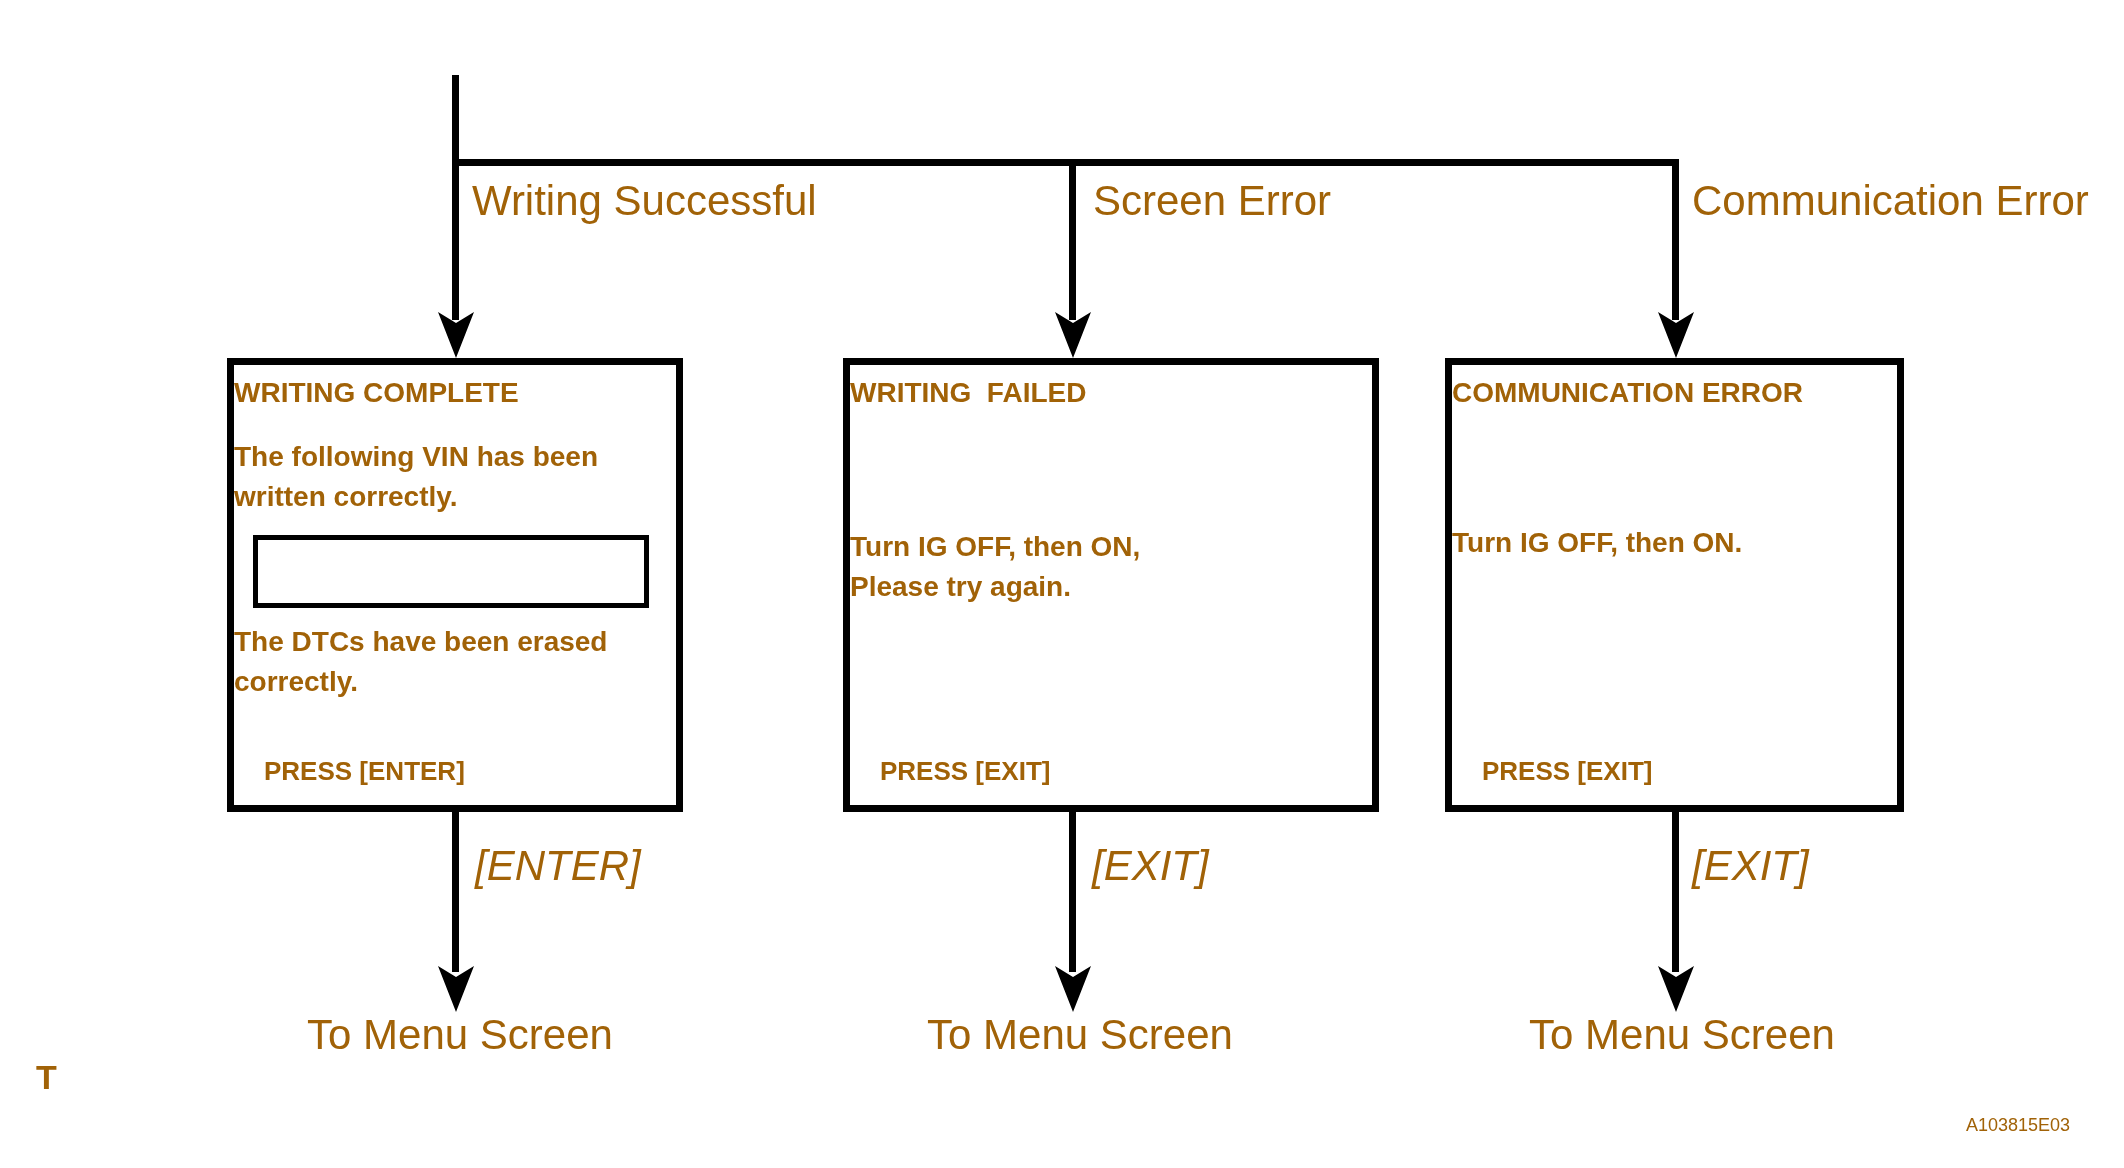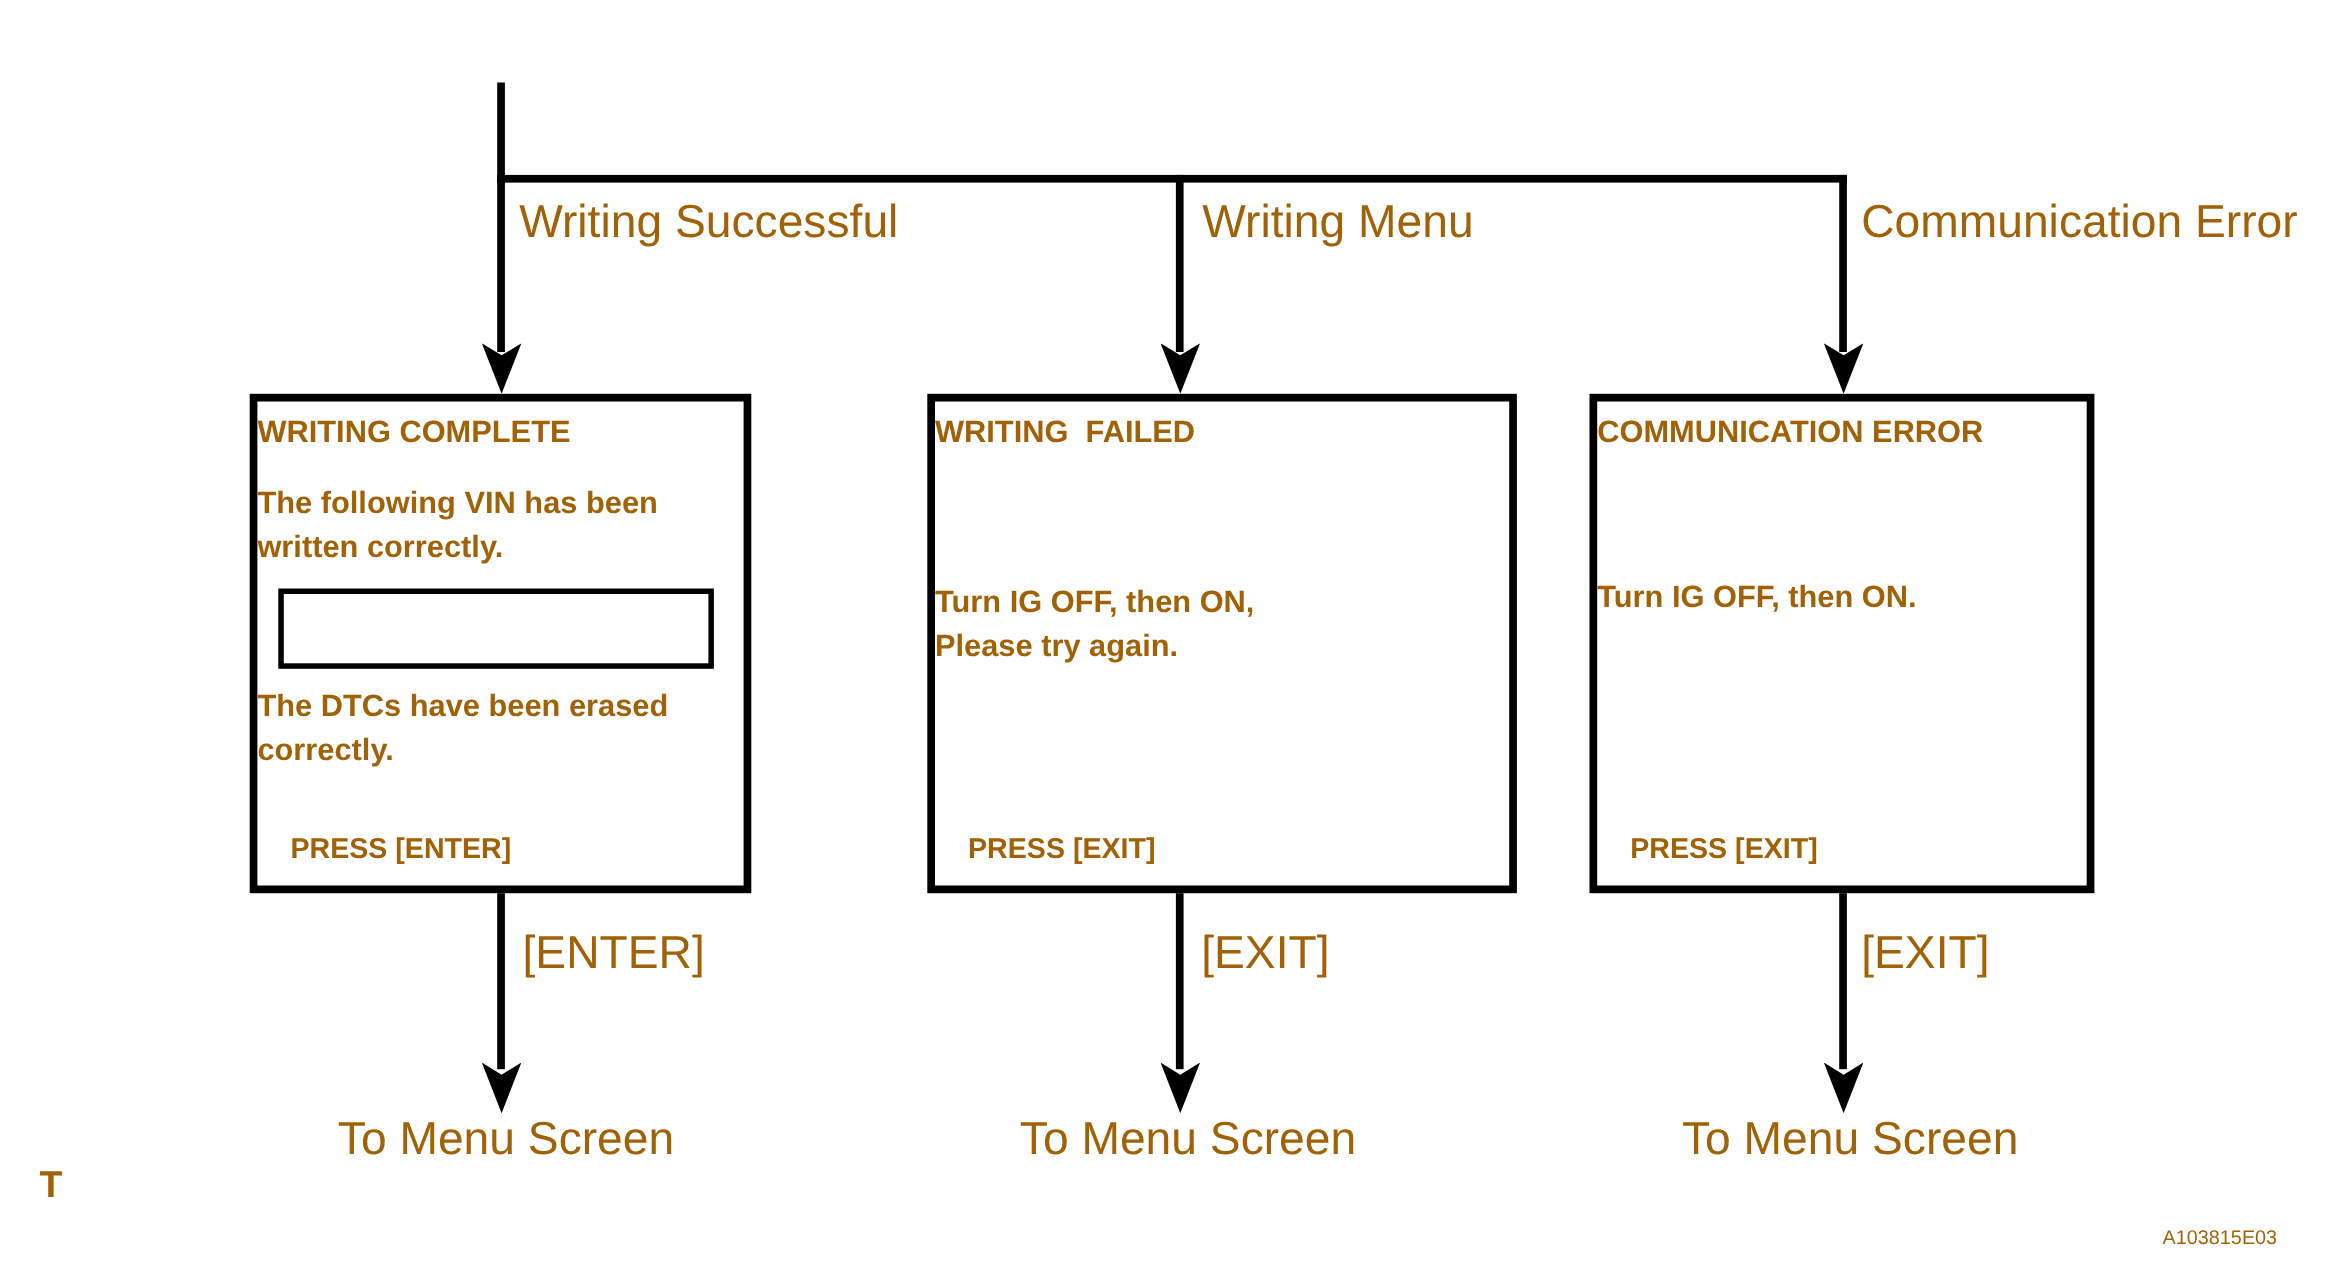--- a/index.html
+++ b/index.html
@@ -62,20 +62,21 @@
     font-size: 42px;
     line-height: 1;
     white-space: nowrap;
   }
   .key-label {
     position: absolute;
     top: 845px;
     font-size: 42px;
     line-height: 1;
     white-space: nowrap;
+    font-style: italic;
   }
   .page-marker {
     position: absolute;
     left: 36px;
     top: 1060px;
     font-size: 34px;
     font-weight: bold;
     line-height: 1;
   }
   .figure-code {
@@ -93,21 +94,21 @@
 
   <div class="vline" style="left:452px; top:75px; width:7px; height:91px;"></div>
   <div class="hline" style="left:452px; top:159px; width:1227px; height:7px;"></div>
 
   <div class="vline" style="left:452px; top:159px; width:7px; height:161px;"></div>
   <div class="arrow" style="left:438px; top:312px;"></div>
   <div class="flow-label" style="left:472px; top:180px;">Writing Successful</div>
 
   <div class="vline" style="left:1069px; top:159px; width:7px; height:161px;"></div>
   <div class="arrow" style="left:1055px; top:312px;"></div>
-  <div class="flow-label" style="left:1093px; top:180px;">Writing Menu</div>
+  <div class="flow-label" style="left:1093px; top:180px;">Screen Error</div>
 
   <div class="vline" style="left:1672px; top:159px; width:7px; height:161px;"></div>
   <div class="arrow" style="left:1658px; top:312px;"></div>
   <div class="flow-label" style="left:1692px; top:180px;">Communication Error</div>
 
   <div class="screen-box" style="left:227px; width:456px;">
     <div class="bx-text" style="top:8px;">WRITING COMPLETE</div>
     <div class="bx-text" style="top:72px;">The following VIN has been
 written correctly.</div>
     <div class="vin-box"></div>

